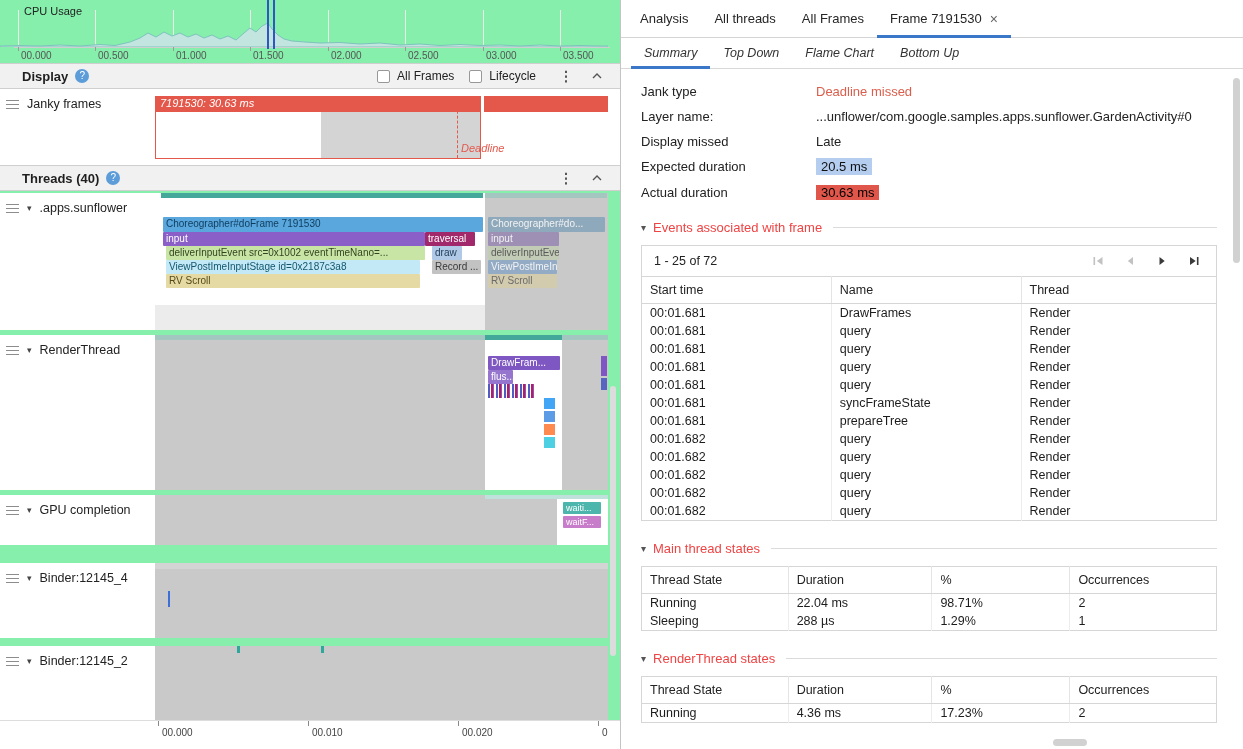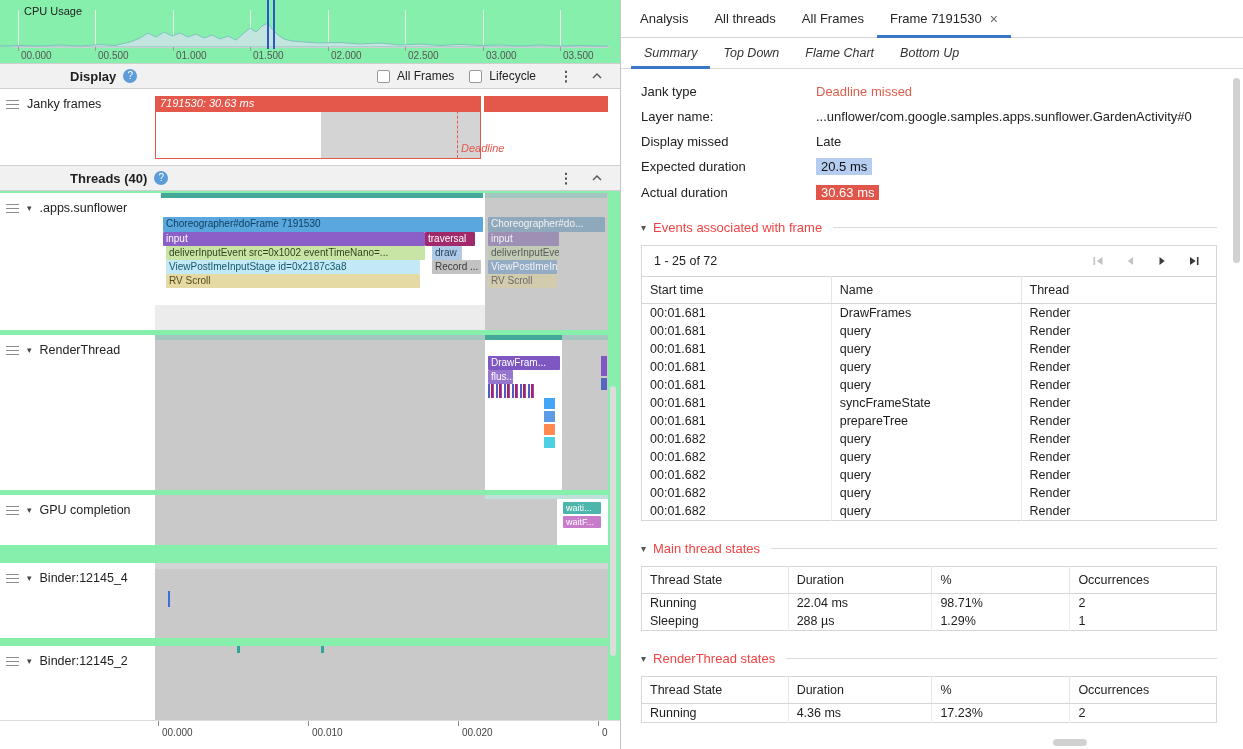--- a/index.html
+++ b/index.html
@@ -11,21 +11,21 @@
   .cpu { position:relative; height:63px; overflow:hidden; }
   .cpu-label { position:absolute; left:24px; top:5px; font-size:11px; color:#222; }
   .cpu-grid { position:absolute; top:10px; width:1px; height:37px; background:#ECECEC; }
   .cpu-axisline { position:absolute; left:14px; right:10px; top:47px; height:1px; background:#CFCFCF; }
   .cpu-tick { position:absolute; top:47px; width:1px; height:4px; background:#9a9a9a; }
   .cpu-ticklabel { position:absolute; top:50px; font-size:10px; color:#555; }
   .cpu-chart { position:absolute; left:0; top:11px; }
   .sel-line { position:absolute; top:0; width:2px; height:49px; background:#2F55C9; }
 
   .sec-head { height:26px; background:#F1F1F1; border-top:1px solid #CFCFCF; border-bottom:1px solid #CFCFCF; display:flex; align-items:center; padding:0 14px 0 22px; gap:7px; }
-  .sec-title { font-weight:bold; font-size:13px; color:#1f1f1f;margin-left:48px; }
+  .sec-title { font-weight:bold; font-size:13px; color:#1f1f1f; }
   .help { width:14px; height:14px; border-radius:50%; background:#5C9CD8; color:#fff; font-size:10px; line-height:14px; text-align:center; flex:none; }
   .spacer { flex:1; }
   .cb { width:13px; height:13px; border:1px solid #989898; background:#fff; border-radius:2px; flex:none; }
   .cb-label { font-size:12px; color:#222; margin-right:8px; }
   .kebab { font-size:14px; color:#555; padding:0 8px; font-weight:bold; }
   .chev { padding:2px 4px; display:flex; }
 
   .janky { display:flex; height:76px; background:#fff; }
   .track-label-col { width:155px; flex:none; padding:8px 4px 0 6px; display:flex; gap:8px; align-items:flex-start; background:#fff; }
   .hamb { width:13px; height:10px; margin-top:3px; background:repeating-linear-gradient(to bottom,#8c8c8c 0 1.5px,transparent 1.5px 4px); flex:none; }
@@ -62,21 +62,21 @@
   .subtabs { height:31px; border-bottom:1px solid #D9D9D9; display:flex; align-items:stretch; padding-left:10px; }
   .subtab { padding:0 13px; display:flex; align-items:center; font-size:12.5px; color:#333; position:relative; white-space:nowrap;font-style:italic; }
   .subtab.sel::after { content:""; position:absolute; left:0; right:0; bottom:-1px; height:3px; background:#3B77C8; }
 
   .content { position:relative; padding:14px 26px 0 20px; height:666px; overflow:hidden; }
   .frow { display:flex; margin-bottom:9px; align-items:center; min-height:16px; }
   .flabel { width:175px; font-size:13px; color:#222; flex:none; }
   .fvalue { font-size:13px; color:#222; white-space:nowrap; }
   .red-text { color:#DB5E4C; }
   .chip-blue { background:#B5CEF0; color:#111; padding:1px 5px; }
-  .chip-red { background:#E0564A; color:#ffffff; padding:0 5px; }
+  .chip-red { background:#E0564A; color:#000000; padding:0 5px; }
 
   .shead { display:flex; align-items:center; gap:7px; margin:20px 0 10px; }
   .shead .scar { font-size:10px; color:#555; }
   .shead .st { font-size:13px; color:#ef4444; white-space:nowrap; }
   .shead .rule { flex:1; height:1px; background:#DBDBDB; margin-left:4px; }
 
   .pager { border:1px solid #D6D6D6; height:32px; display:flex; align-items:center; padding:0 12px; margin-bottom:-1px; background:#fff; }
   .pager-label { font-size:12.5px; color:#222; }
   .pager-icons { margin-left:auto; display:flex; gap:20px; align-items:center; padding-right:4px; }
   .pic { display:flex; }

